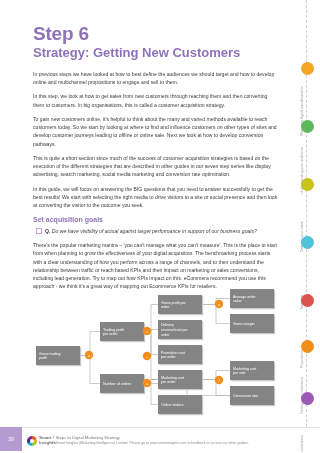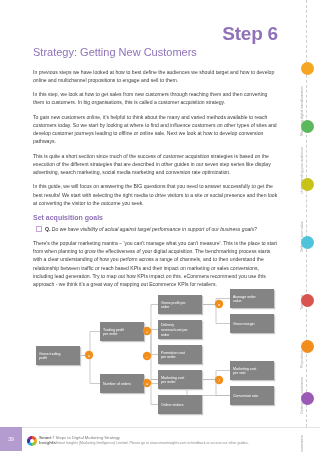--- a/index.html
+++ b/index.html
@@ -18,25 +18,24 @@
     position:absolute;
     left:33px; top:24px; width:245px;
   }
   .h1{
     font-size:19px;
     font-weight:bold;
     color:#8f72b8;
     letter-spacing:-0.2px;
     line-height:1.05;
     margin:0 0 2px 0;
-    text-align:right;
   }
   .h2{
-    font-size:11px;
-    font-weight:normal;
+    font-size:13px;
+    font-weight:bold;
     color:#8f72b8;
     line-height:1.15;
     margin:0 0 9px 0;
   }
   p.body{
     font-size:5.1px;
     line-height:1.62;
     color:#3b3b3b;
     margin:0 0 6px 0;
     text-align:left;

